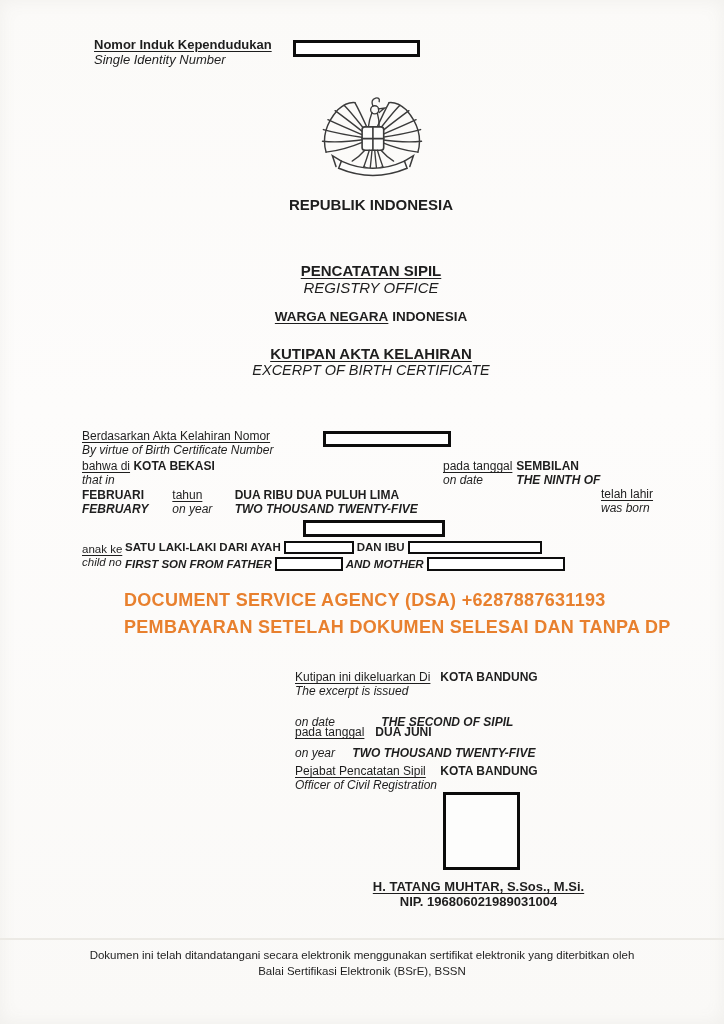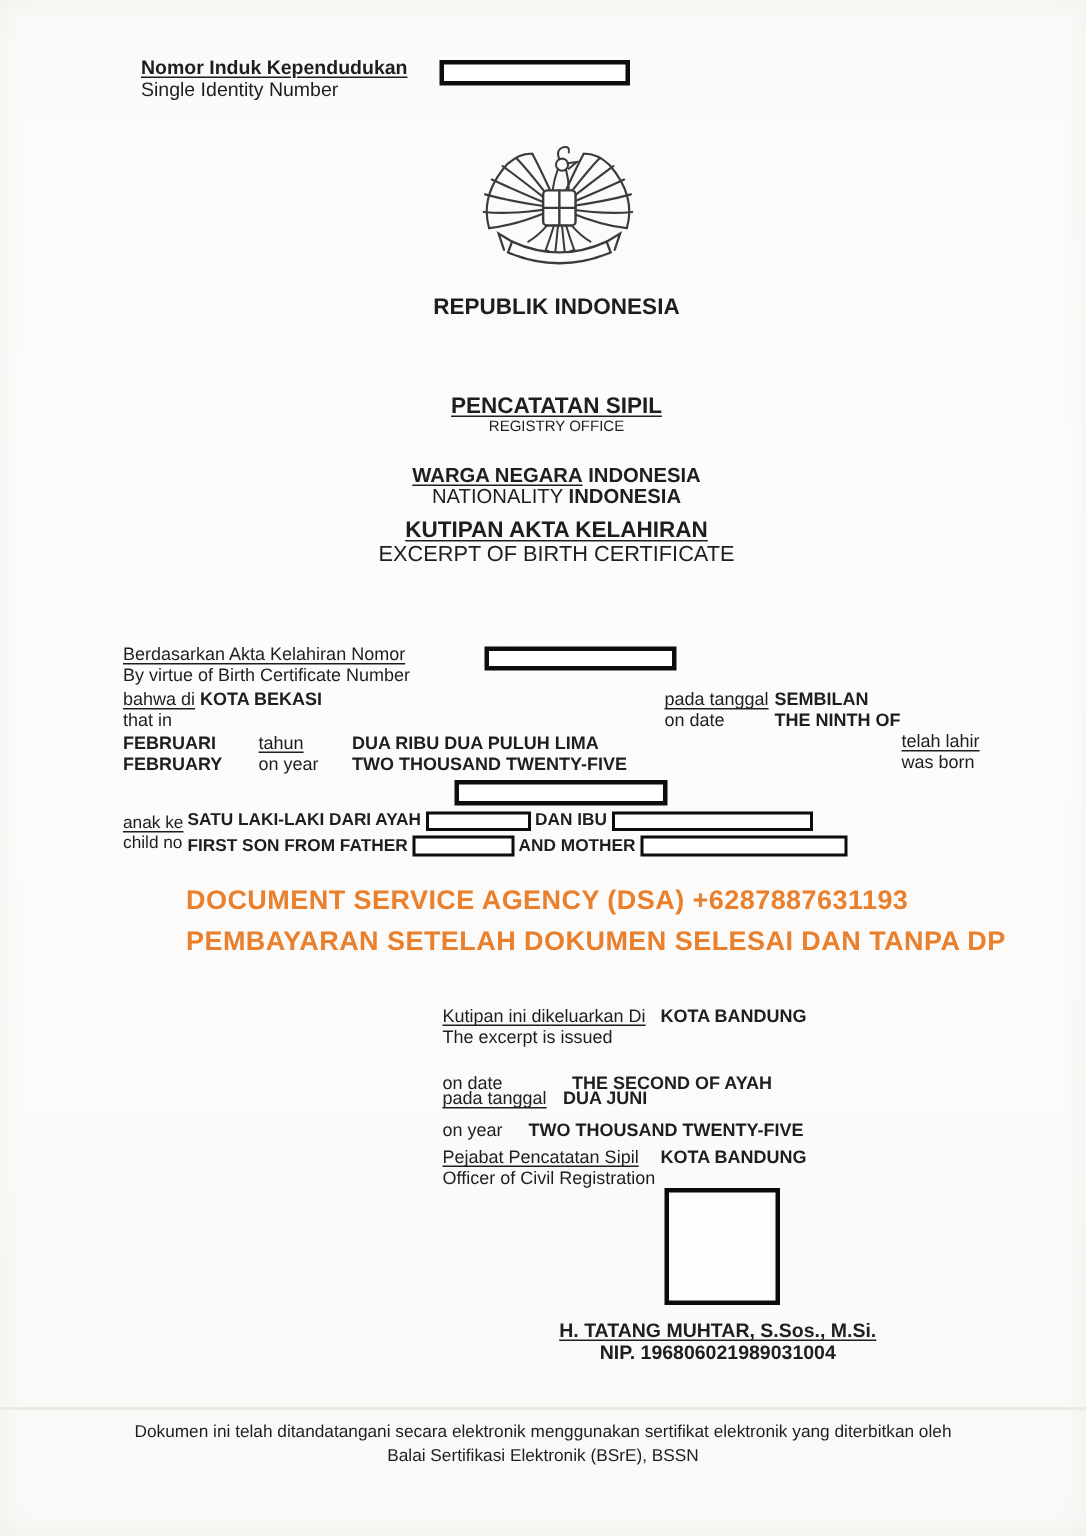--- a/index.html
+++ b/index.html
@@ -14,21 +14,21 @@
     background: #fcfbf9;
     background-image: linear-gradient(180deg, #fbfaf8 0%, #fdfcfb 40%, #faf9f7 100%);
     box-shadow: inset 0 0 18px rgba(120,115,105,0.08);
     overflow: hidden;
   }
 
   .abs { position: absolute; }
 
   .u { text-decoration: underline; text-underline-offset: 2px; text-decoration-thickness: 1px; }
   .b { font-weight: bold; }
-  .i { }
+  .i { font-style: italic; }
 
   .fs12 { font-size: 12px; line-height: 14px; }
   .fs115 { font-size: 11.5px; line-height: 13px; }
   .fs13 { font-size: 13px; line-height: 15px; padding-left: 12px; }
 
   
   .centered { left: 18px; right: 0; text-align: center; }
 
   
   .redact {
@@ -137,29 +137,25 @@
         <path d="M26,72 Q61,88 96,72 L99,80 Q61,96 23,80 Z" fill="#fdfdfc"></path>
         <path d="M26,72 L16,66 L20,78"></path>
         <path d="M96,72 L106,66 L102,78"></path>
       </g>
     </svg>
   </div>
 
   <div class="abs centered b" style="top:196px; font-size:15px;">REPUBLIK INDONESIA</div>
 
   <div class="abs centered b u" style="top:262px; font-size:15px;">PENCATATAN SIPIL</div>
-  <div class="abs centered i" style="top:279px; font-size:10px;">REGISTRY OFFICE</div>
+  <div class="abs centered i" style="top:279px; font-size:15px;">REGISTRY OFFICE</div>
 
   <div class="abs centered" style="top:309px; font-size:13.5px;">
     <span class="b u">WARGA NEGARA</span>
     <span class="b">INDONESIA</span>
-  </div>
-  <div class="abs centered" style="top:323px; font-size:13.5px;">
-    <span class="i">NATIONALITY</span>
-    <span class="b i">INDONESIA</span>
   </div>
 
   <div class="abs centered b u" style="top:345px; font-size:15px;">KUTIPAN AKTA KELAHIRAN</div>
   <div class="abs centered i" style="top:362px; font-size:14.5px;">EXCERPT OF BIRTH CERTIFICATE</div>
 
   <div class="abs label-pair" style="left:82px; top:429px;">
     <span class="id-line u fs12">Berdasarkan Akta Kelahiran Nomor</span>
     <span class="id-line i fs12">By virtue of Birth Certificate Number</span>
   </div>
   <span class="redact abs" style="left:323px; top:431px; width:128px; height:16px;"></span>
@@ -230,21 +226,21 @@
     <span class="b">KOTA BANDUNG</span>
   </div>
   <div class="iss-row i" style="left:295px; top:684px;">The excerpt  is issued</div>
 
   <div class="iss-row" style="left:295px; top:684px;margin-top:41px;">
     <span class="u iss-label" style="width:77px;">pada tanggal</span>
     <span class="b">DUA JUNI</span>
   </div>
   <div class="iss-row" style="left:295px; top:715px;">
     <span class="i iss-label" style="width:83px;">on date</span>
-    <span class="b i">THE SECOND OF AYAH</span>
+    <span class="b i">THE SECOND OF SIPIL</span>
   </div>
 
   <div class="iss-row" style="left:295px; top:746px;">
     <span class="i iss-label" style="width:54px;">on year</span>
     <span class="b i">TWO THOUSAND TWENTY-FIVE</span>
   </div>
 
   <div class="iss-row" style="left:295px; top:764px;">
     <span class="u iss-label" style="width:142px;">Pejabat Pencatatan Sipil</span>
     <span class="b">KOTA BANDUNG</span>

